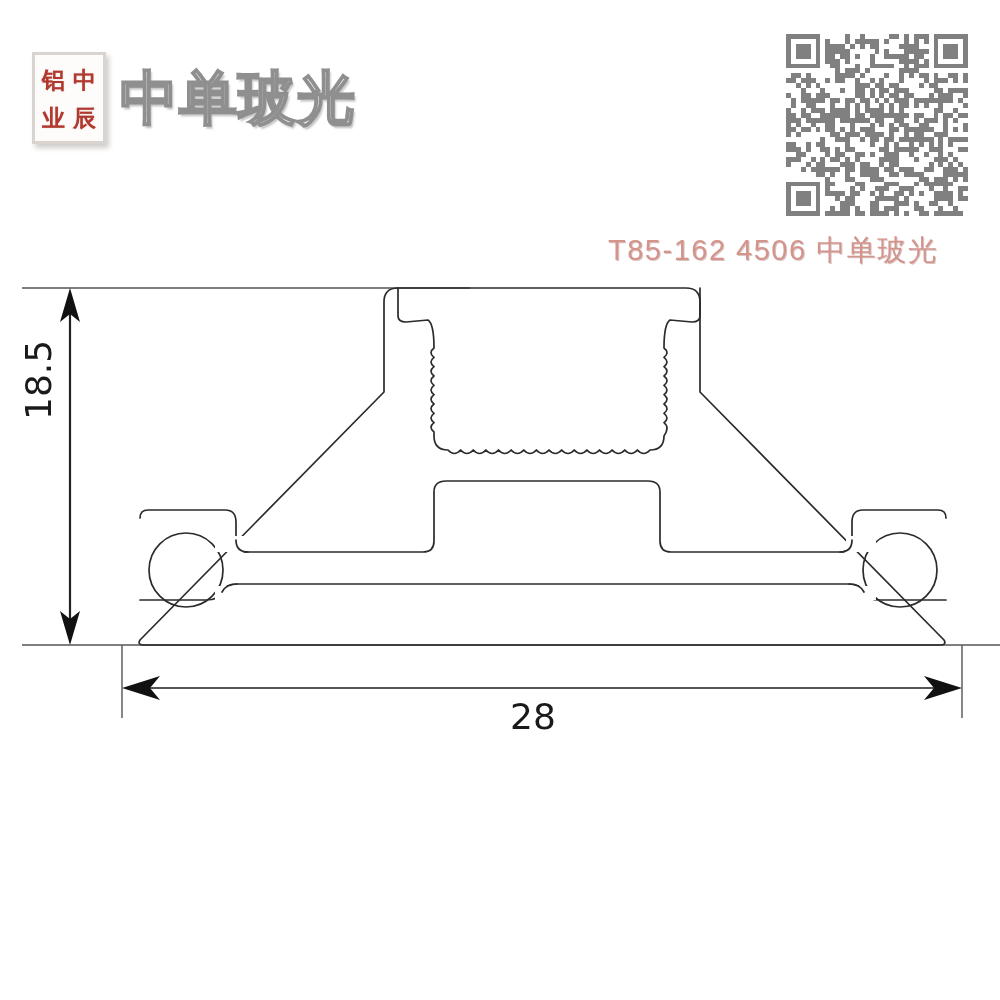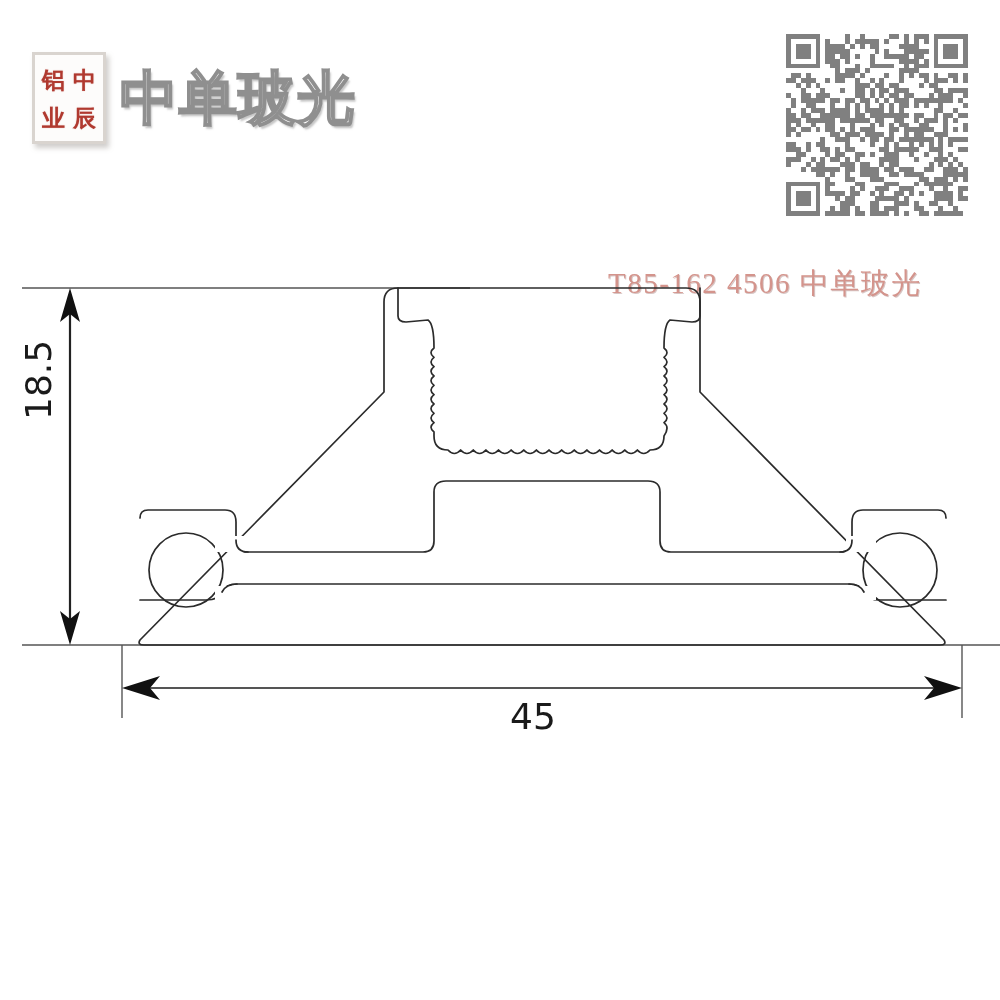--- a/index.html
+++ b/index.html
@@ -73,27 +73,26 @@
     width: 182px;
     height: 182px;
   }
   .qr-wrap svg { display: block; }
 
   
   .part-title {
     position: absolute;
     left: 608px;
     top: 231px;
-    font-family: Liberation Serif, serif;
+    font-family: Liberation Sans, sans-serif;
     font-size: 29px;
     letter-spacing: 1.5px;
     color: #d4948c;
     text-shadow: 1px 1px 0 rgba(140,90,85,.35);
     white-space: nowrap;
-    margin-top: 33px;
   }
 
   
   #drawing {
     position: absolute;
     left: 0;
     top: 0;
     width: 1000px;
     height: 1000px;
   }
@@ -227,16 +226,16 @@
     </g>
 
     <g fill="none" stroke="#2b2b2b" stroke-width="1.7" stroke-linecap="round">
       <path d="M 236 540 Q 236 552 248 552"></path>
       <path d="M 222 592 Q 226 584 237 584"></path>
       <path d="M 852 540 Q 852 552 840 552"></path>
       <path d="M 864 592 Q 860 584 849 584"></path>
     </g>
   </svg>
 
-  <div class="dim-text" id="dim-width-text">45</div>
+  <div class="dim-text" id="dim-width-text">28</div>
   <div class="dim-text" id="dim-height-text">18.5</div>
 
 </div>
 
 </body></html>

